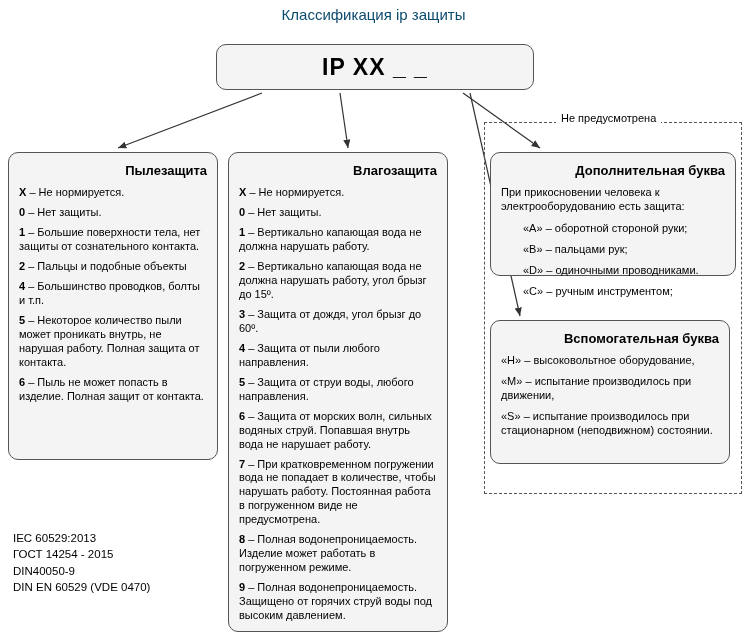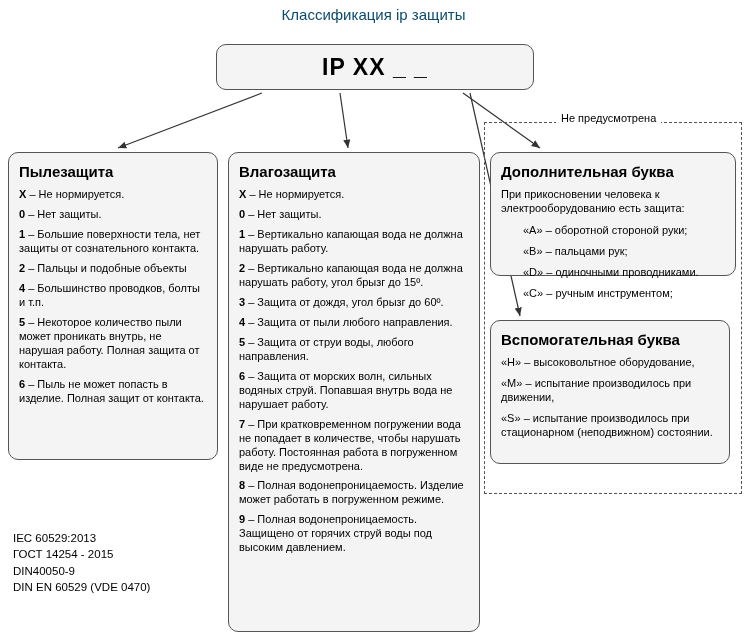--- a/index.html
+++ b/index.html
@@ -45,22 +45,22 @@
   .panel {
     position: absolute;
     border: 1px solid #555555;
     border-radius: 10px;
     background: #f4f4f4;
     box-sizing: border-box;
     padding: 8px 10px 10px 10px;
   }
   .panel h3 {
     margin: 2px 0 8px 0;
-    font-size: 15px;
-    text-align: left;
+    font-size: 13px;
+    text-align: right;
     font-weight: bold;
   }
   .panel p {
     margin: 0 0 6px 0;
     font-size: 11px;
     line-height: 1.27;
   }
   .panel p b {
     font-weight: bold;
   }
@@ -76,21 +76,21 @@
   }
   #panel-dust {
     left: 8px;
     top: 152px;
     width: 210px;
     height: 308px;
   }
   #panel-water {
     left: 228px;
     top: 152px;
-    width: 252px;
+    width: 220px;
     height: 480px;
   }
   #panel-extra {
     left: 490px;
     top: 152px;
     width: 246px;
     height: 124px;
   }
   #panel-aux {
     left: 490px;

